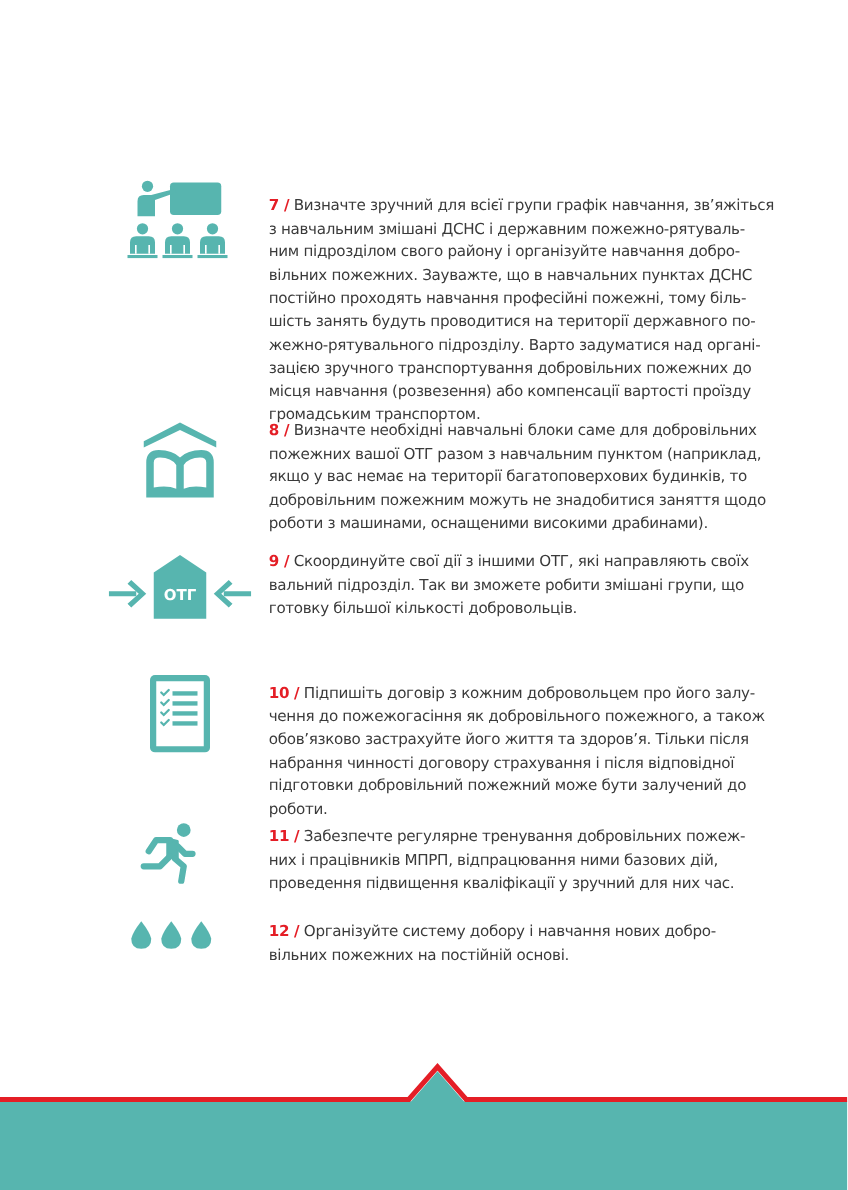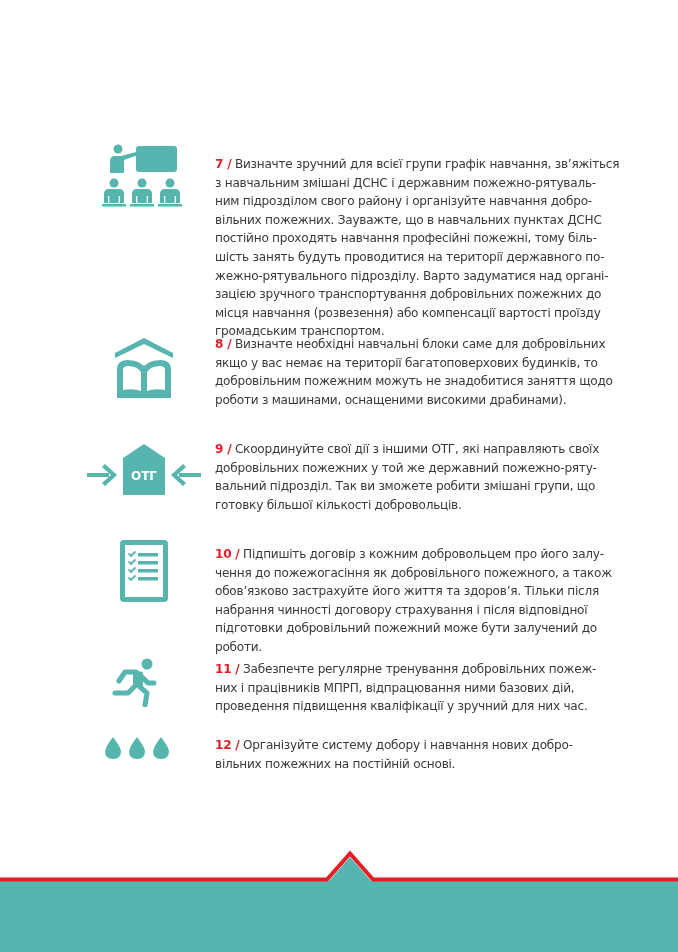--- a/index.html
+++ b/index.html
@@ -70,20 +70,21 @@
   <div class="icon" style="left:114px;top:336px;">
     <svg width="60" height="64" viewBox="0 0 60 64">
       <path d="M1 17 L30 2 L59 17 L59 22 L30 8 L1 22 Z" fill="#57b5af"></path>
       <path d="M3 62 V34 Q3 24 13 24 Q24 24 30 30 Q36 24 47 24 Q57 24 57 34 V62 Z" fill="#57b5af"></path>
       <path d="M9 54 V34 Q9 30 14 30 Q23 30 27 36 V55 Q20 52 9 54 Z" fill="#ffffff"></path>
       <path d="M51 54 V34 Q51 30 46 30 Q37 30 33 36 V55 Q40 52 51 54 Z" fill="#ffffff"></path>
     </svg>
   </div>
   <div class="text" style="top:335px;">
     <span><b class="num">8 /</b> <i style="font-style:normal">Визначте необхідні навчальні блоки саме для добровільних</i></span>
+    <span>пожежних вашої ОТГ разом з навчальним пунктом (наприклад,</span>
     <span>якщо у вас немає на території багатоповерхових будинків, то</span>
     <span>добровільним пожежним можуть не знадобитися заняття щодо</span>
     <span>роботи з машинами, оснащеними високими драбинами).</span>
   </div>
 </div>
 
 <div class="item">
   <div class="icon" style="left:87px;top:444px;">
     <svg width="114" height="52" viewBox="0 0 114 52">
       <g fill="#57b5af">
@@ -91,21 +92,20 @@
         <path d="M18 20 L30 31 L18 42 L15 39 L24 31 L15 23 Z"></path>
         <rect x="92" y="29" width="22" height="4"></rect>
         <path d="M96 20 L84 31 L96 42 L99 39 L90 31 L99 23 Z"></path>
         <path d="M36 14 L57 0 L78 14 V51 H36 Z"></path>
       </g>
       <text x="57" y="36" text-anchor="middle" font-family="DejaVu Sans, sans-serif" font-weight="bold" font-size="12" fill="#ffffff">ОТГ</text>
     </svg>
   </div>
   <div class="text" style="top:440px;">
     <span><b class="num">9 /</b> <i style="font-style:normal">Скоординуйте свої дії з іншими ОТГ, які направляють своїх</i></span>
-    <span>добровільних пожежних у той же державний пожежно-ряту-</span>
     <span>вальний підрозділ. Так ви зможете робити змішані групи, що</span>
     <span>готовку більшої кількості добровольців.</span>
   </div>
 </div>
 
 <div class="item">
   <div class="icon" style="left:120px;top:540px;">
     <svg width="48" height="62" viewBox="0 0 48 62">
       <rect x="0" y="0" width="48" height="62" rx="4" fill="#57b5af"></rect>
       <rect x="5" y="5" width="38" height="52" fill="#ffffff"></rect>

